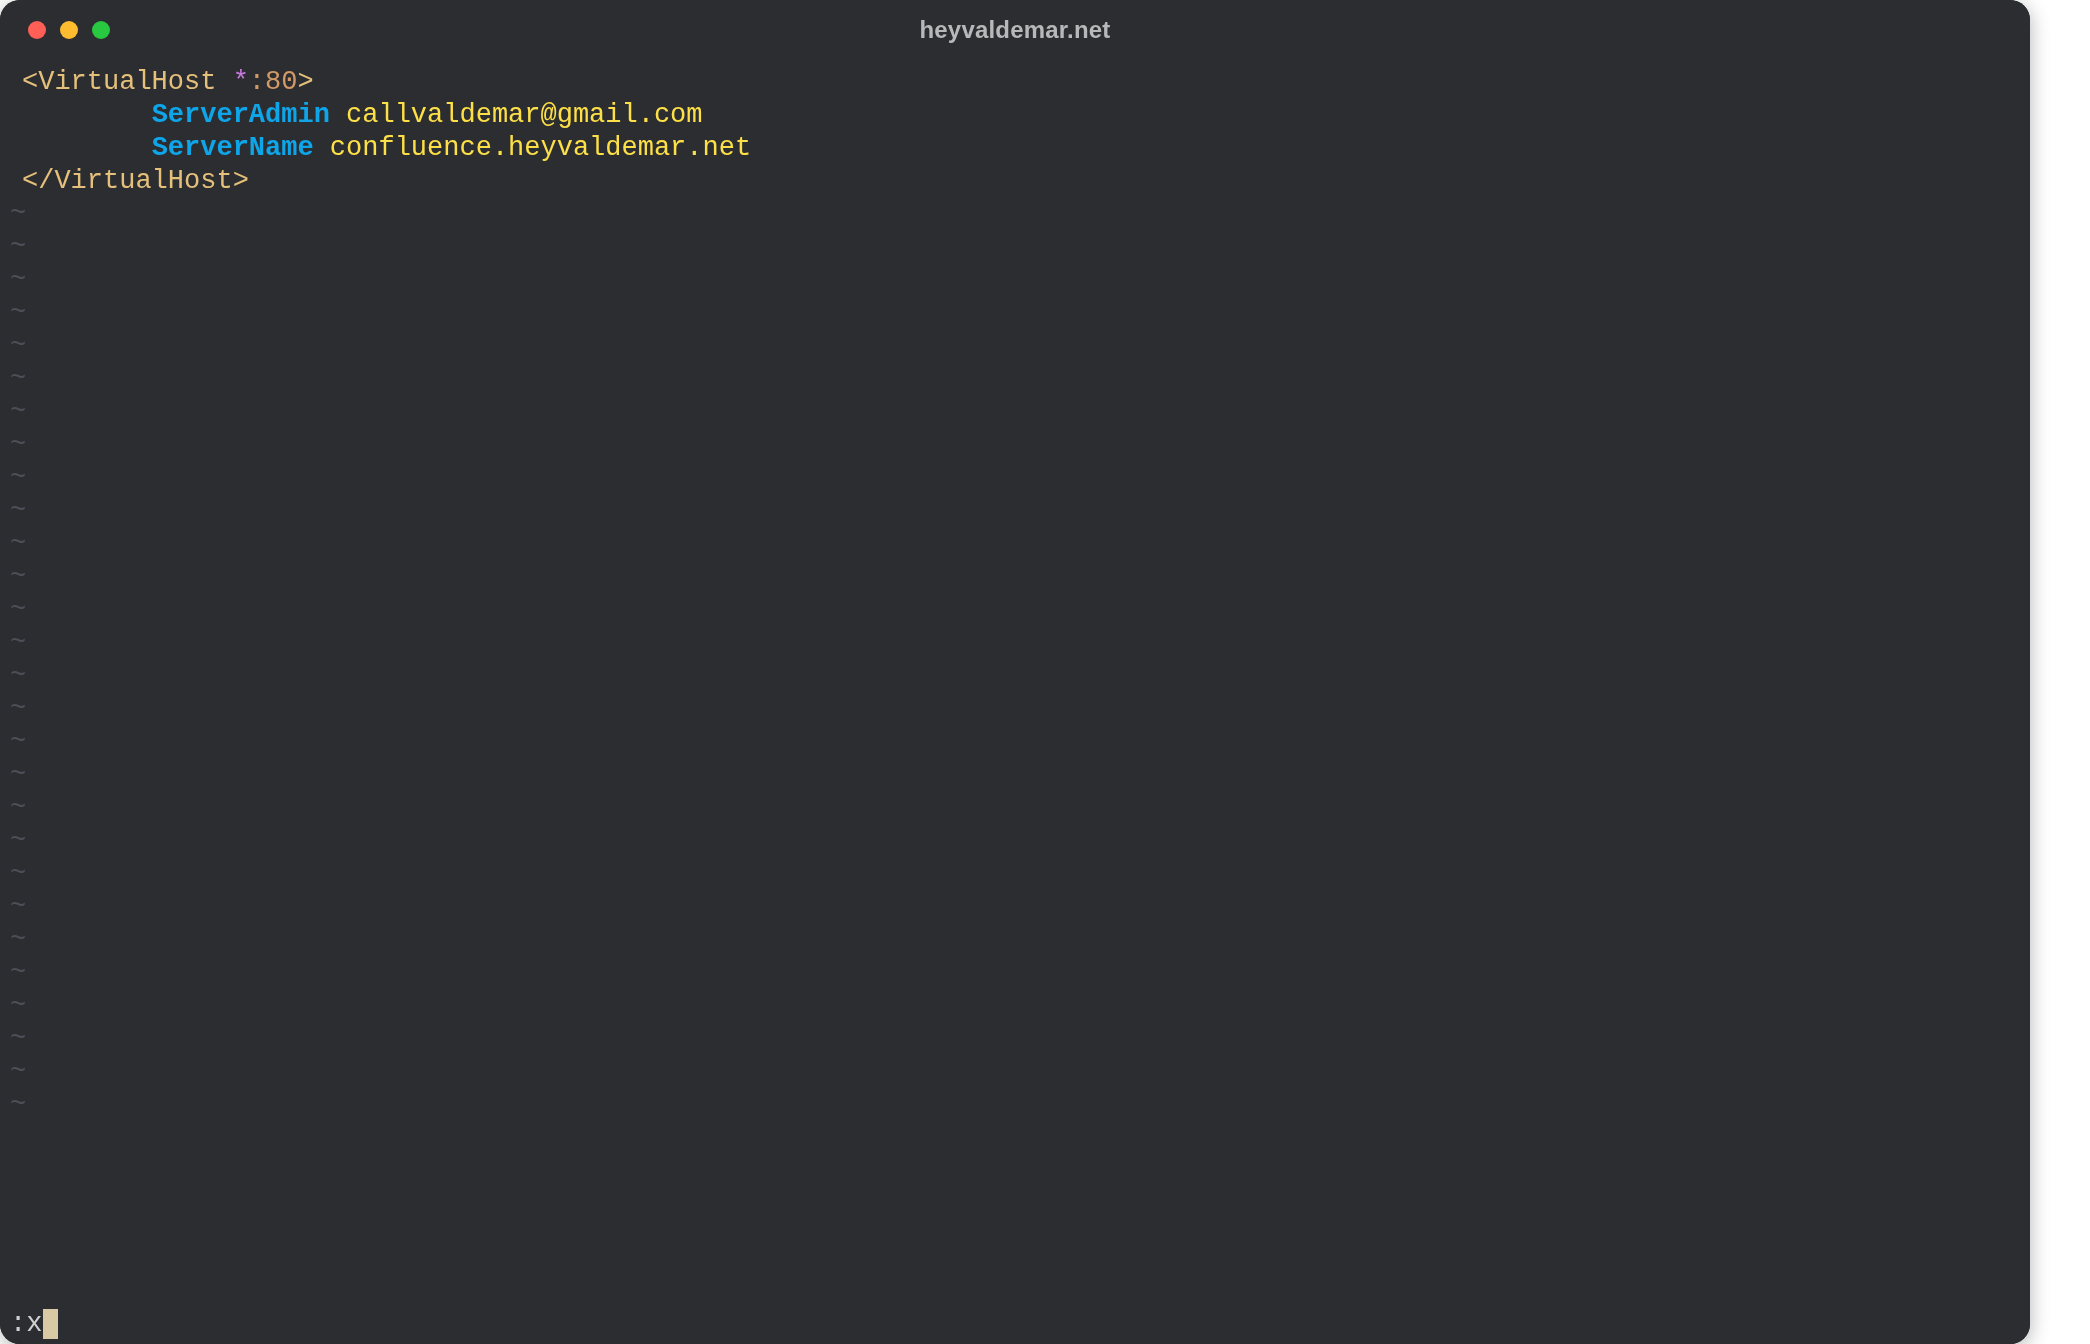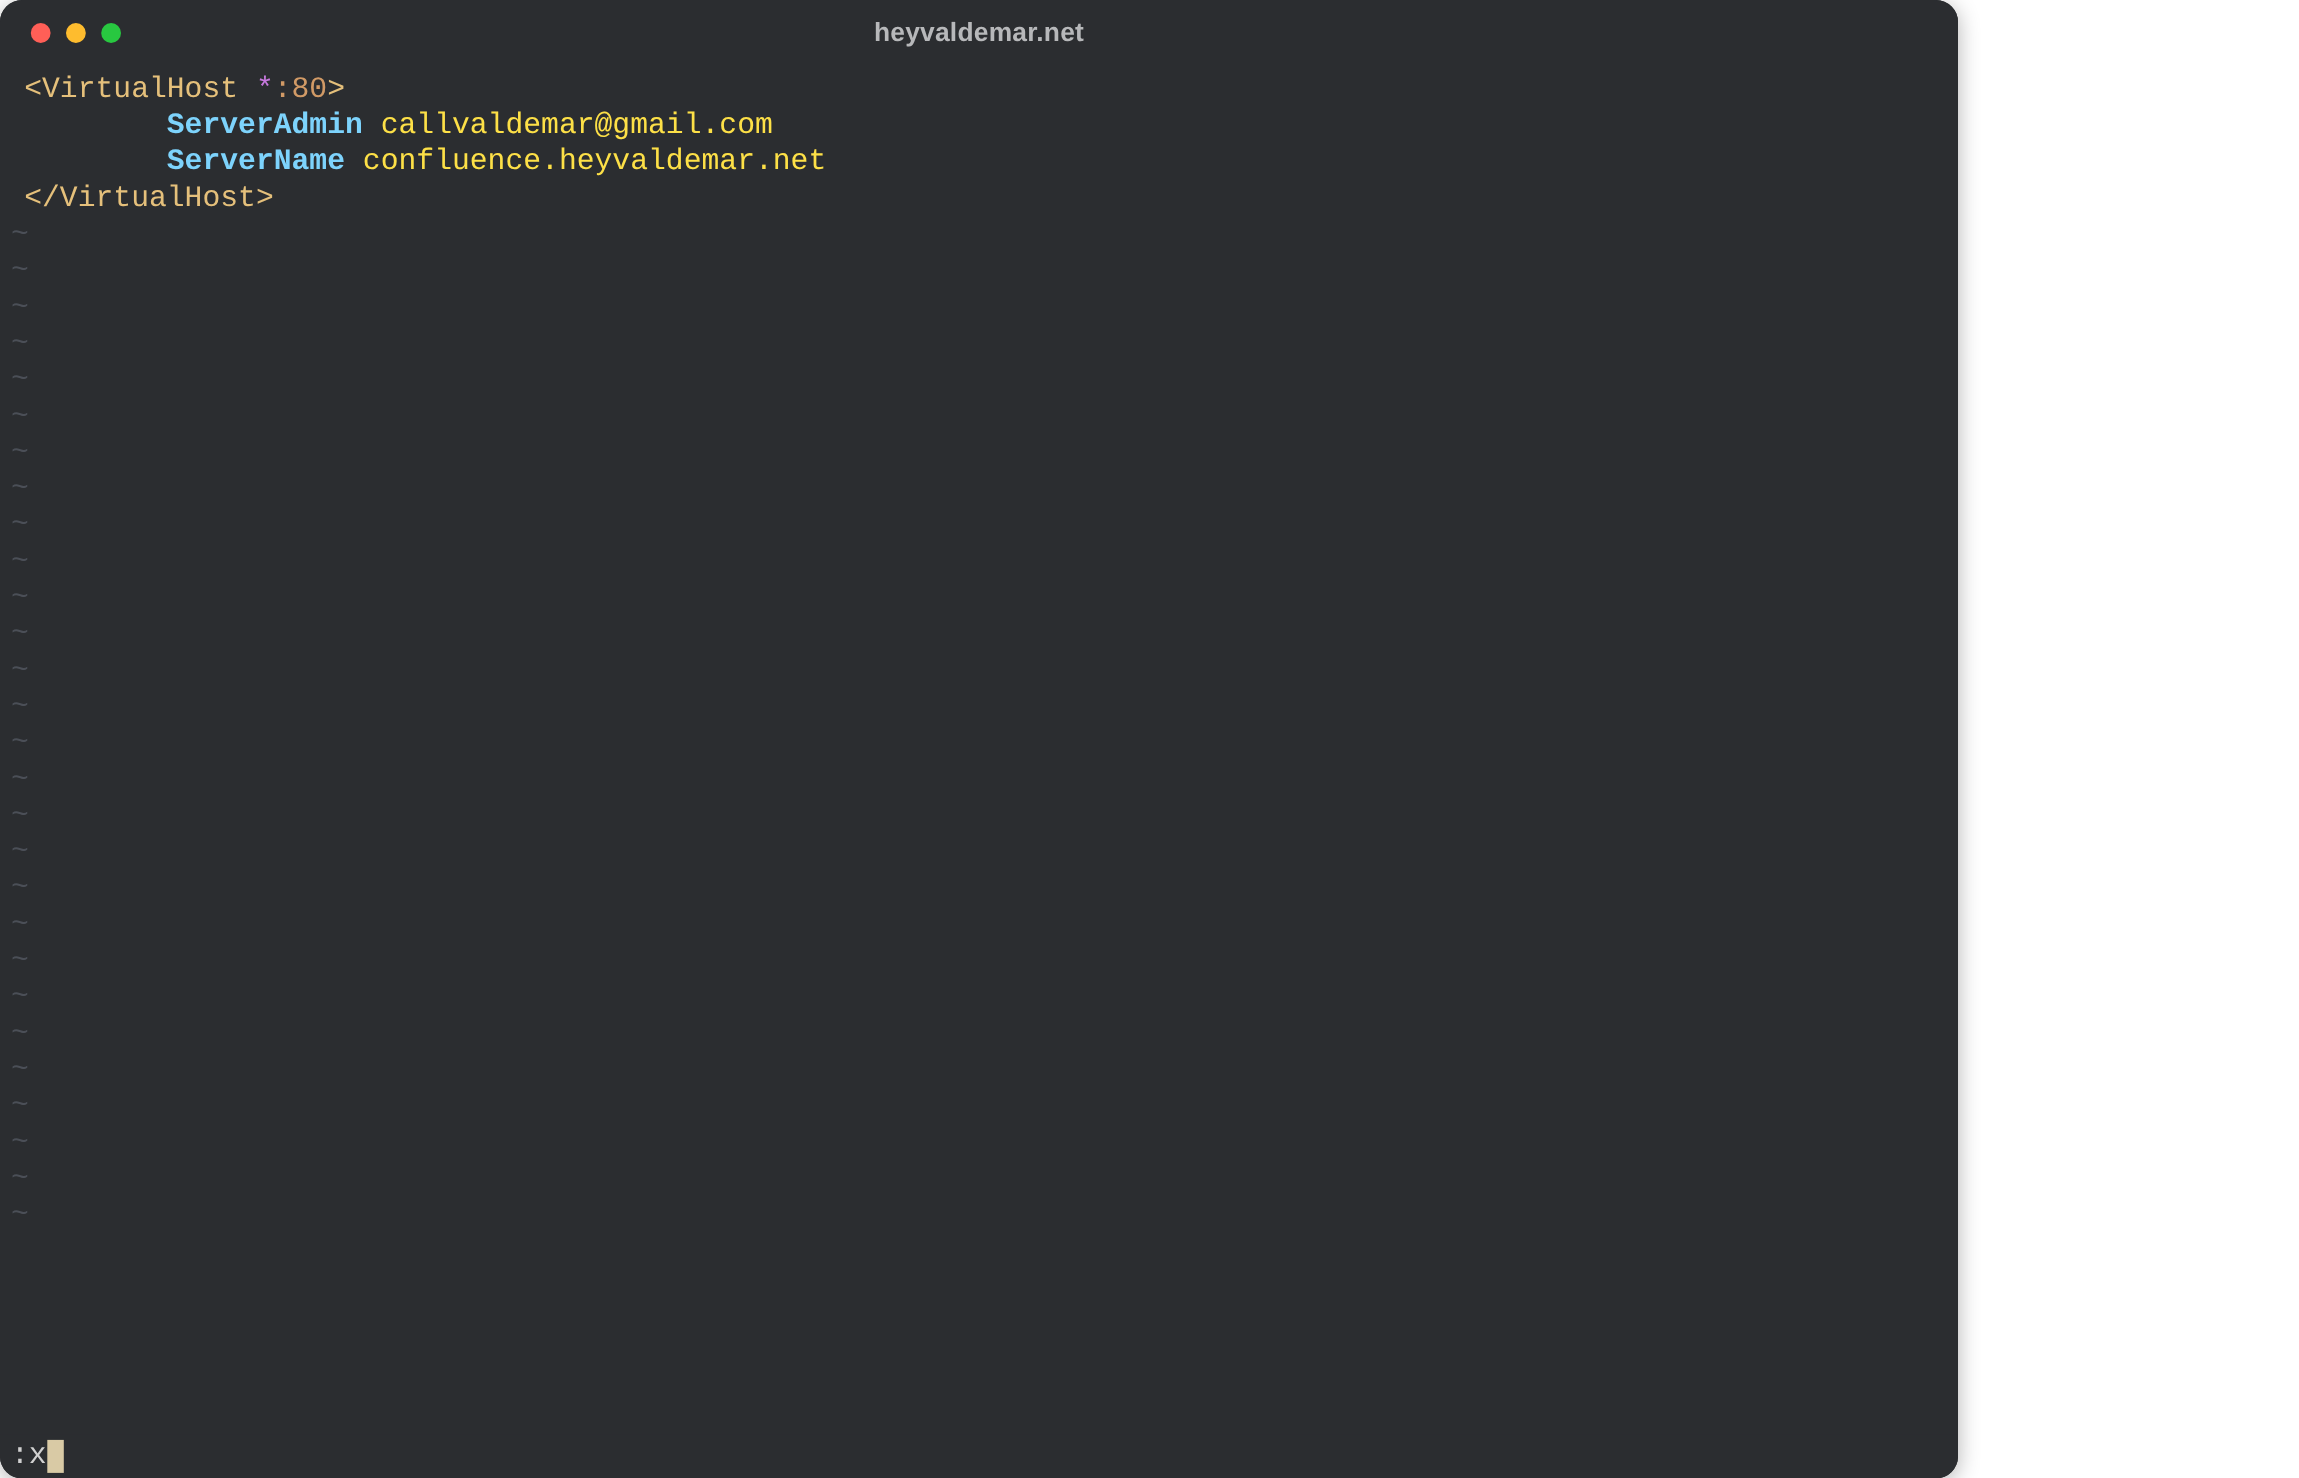--- a/index.html
+++ b/index.html
@@ -6,21 +6,21 @@
     margin: 0;
     padding: 0;
     width: 2090px;
     height: 1344px;
     background: #ffffff;
     font-family: "SF Mono", "Menlo", "Consolas", "Liberation Mono", monospace;
   }
   .window {
     position: relative;
     margin: 0;
-    width: 1780px;
+    width: 2030px;
     height: 1344px;
     background: #2b2d30;
     border-radius: 20px;
     overflow: hidden;
     box-shadow: 0 4px 20px rgba(0,0,0,0.3);
     display: flex;
     flex-direction: column;
   }
   .titlebar {
     height: 60px;
@@ -64,21 +64,21 @@
     color: #d0d0d0;
     overflow: hidden;
     position: relative;
   }
   .code {
     white-space: pre;
   }
   .c-tag   { color: #e5c07b; }   
   .c-star  { color: #c678dd; }   
   .c-port  { color: #d19a66; }   
-  .c-key   { color: #7dd3fc; font-weight: 600; } 
+  .c-key   { color: #0ea5e9; font-weight: 600; } 
   .c-val   { color: #fde047; }
 
   .tildes {
     position: absolute;
     left: 10px;
     right: 10px;
   }
   .tilde-line {
     color: #4b4f57;
     font-size: 27px;

